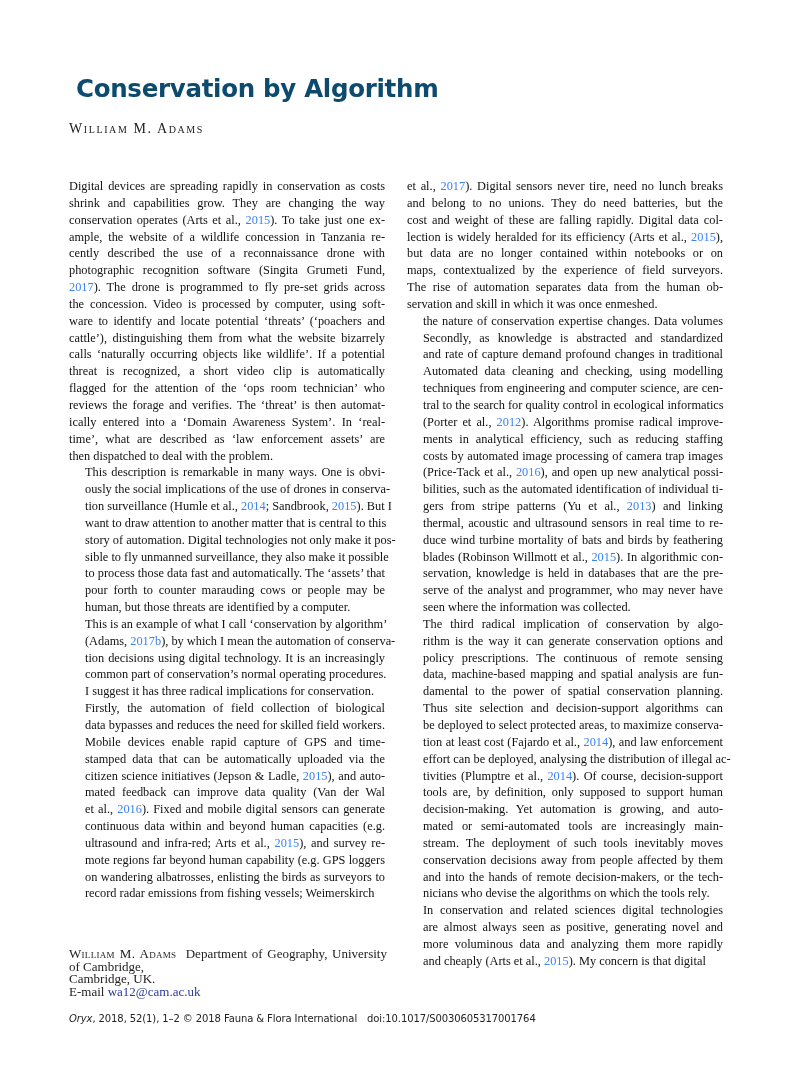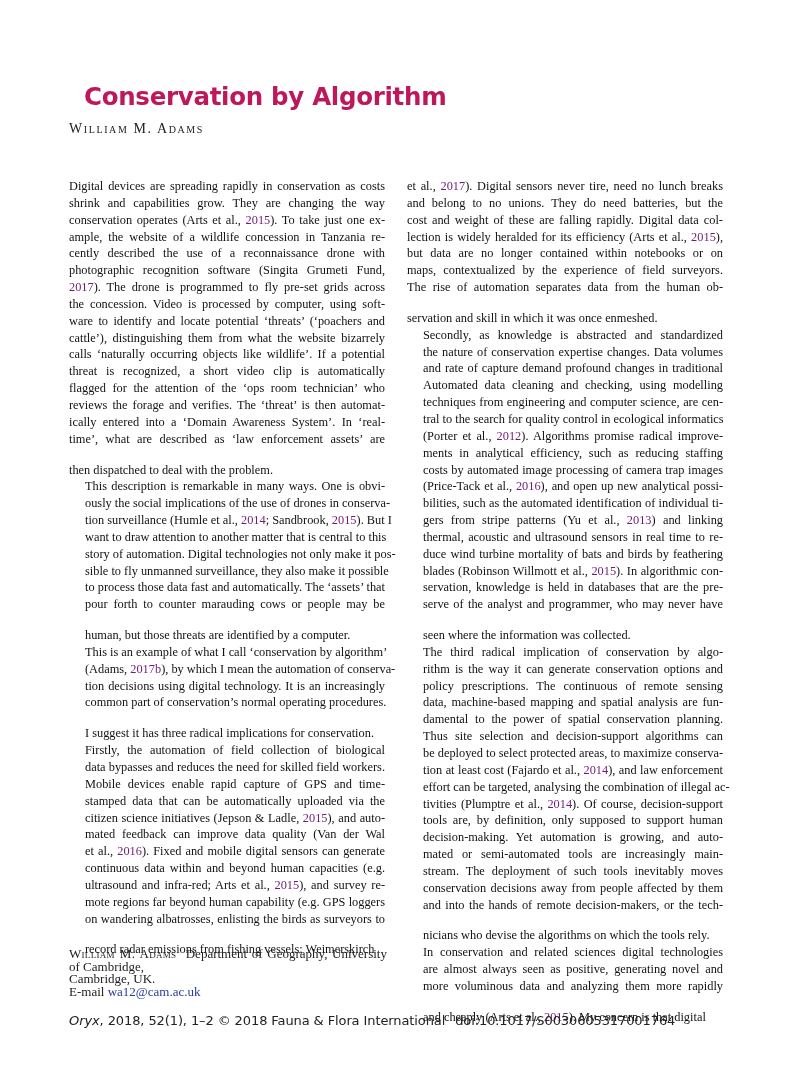--- a/index.html
+++ b/index.html
@@ -5,49 +5,49 @@
     html, body { margin: 0; padding: 0; background: #ffffff; }
     body {
       width: 801px; height: 1067px; position: relative; overflow: hidden;
       color: #111111;
       font-family: "Liberation Serif", "DejaVu Serif", serif;
     }
     .title {
       position: absolute; left: 68px; top: 66px;
       font-family: "DejaVu Sans", "Liberation Sans", sans-serif;
       font-weight: bold; font-size: 24.5px; letter-spacing: -0.3px;
-      color: #be185d; margin: 16px; white-space: nowrap;
+      color: #0c4a6e; margin: 8px; white-space: nowrap;
     }
     .author {
       position: absolute; left: 69px; top: 121px;
       font-size: 14px; letter-spacing: 1.6px; font-variant: small-caps;
       color: #222222; white-space: nowrap;
     }
     .col {
       position: absolute; top: 178px; width: 316px;
       font-size: 12.35px; line-height: 16.85px; text-align: justify;
       hyphens: manual;
     }
     .col-left { left: 69px; }
     .col-right { left: 407px; }
     .col p { margin: 0; }
     .col p.indent { text-indent: 16px; }
     .ln { display: block; text-align: justify; text-align-last: justify; white-space: nowrap; }
-    .ln.last { text-align-last: left; margin-top: 14px; }
-    a.cite { color: #701a75; text-decoration: none; font-variant-numeric: oldstyle-nums; }
+    .ln.last { text-align-last: left; }
+    a.cite { color: #3b82f6; text-decoration: none; font-variant-numeric: oldstyle-nums; }
     .affil {
       position: absolute; left: 69px; top: 948px; width: 318px;
       font-size: 13px; line-height: 12.6px; color: #222222; text-align: justify;
     }
     .affil .sc { font-variant: small-caps; letter-spacing: 0.3px; }
     .affil a { color: #2a3a9e; text-decoration: none; }
     .footer {
       position: absolute; left: 69px; top: 1013px;
       font-family: "DejaVu Sans", "Liberation Sans", sans-serif;
-      font-size: 13px; color: #222222; white-space: nowrap; letter-spacing: -0.1px;
+      font-size: 10px; color: #222222; white-space: nowrap; letter-spacing: -0.1px;
     }
     .footer .journal { font-style: italic; }
     .footer .doi { margin-left: 10px; }
   </style>
 </head>
 <body>
 
 <h1 class="title">Conservation by Algorithm</h1>
 <div class="author">William M. Adams</div>
 
@@ -110,22 +110,22 @@
       <span class="ln">et al., <a class="cite">2017</a>). Digital sensors never tire, need no lunch breaks</span>
       <span class="ln">and belong to no unions. They do need batteries, but the</span>
       <span class="ln">cost and weight of these are falling rapidly. Digital data col-</span>
       <span class="ln">lection is widely heralded for its efficiency (Arts et al., <a class="cite">2015</a>),</span>
       <span class="ln">but data are no longer contained within notebooks or on</span>
       <span class="ln">maps, contextualized by the experience of field surveyors.</span>
       <span class="ln">The rise of automation separates data from the human ob-</span>
       <span class="ln last">servation and skill in which it was once enmeshed.</span>
     </p>
   <p class="indent">
+      <span class="ln">the nature of conservation expertise changes. Data volumes</span>
       <span class="ln">Secondly, as knowledge is abstracted and standardized</span>
-      <span class="ln">the nature of conservation expertise changes. Data volumes</span>
       <span class="ln">and rate of capture demand profound changes in traditional</span>
       <span class="ln">Automated data cleaning and checking, using modelling</span>
       <span class="ln">techniques from engineering and computer science, are cen-</span>
       <span class="ln">tral to the search for quality control in ecological informatics</span>
       <span class="ln">(Porter et al., <a class="cite">2012</a>). Algorithms promise radical improve-</span>
       <span class="ln">ments in analytical efficiency, such as reducing staffing</span>
       <span class="ln">costs by automated image processing of camera trap images</span>
       <span class="ln">(Price-Tack et al., <a class="cite">2016</a>), and open up new analytical possi-</span>
       <span class="ln">bilities, such as the automated identification of individual ti-</span>
       <span class="ln">gers from stripe patterns (Yu et al., <a class="cite">2013</a>) and linking</span>
@@ -138,21 +138,21 @@
     </p>
   <p class="indent">
       <span class="ln">The third radical implication of conservation by algo-</span>
       <span class="ln">rithm is the way it can generate conservation options and</span>
       <span class="ln">policy prescriptions. The continuous of remote sensing</span>
       <span class="ln">data, machine-based mapping and spatial analysis are fun-</span>
       <span class="ln">damental to the power of spatial conservation planning.</span>
       <span class="ln">Thus site selection and decision-support algorithms can</span>
       <span class="ln">be deployed to select protected areas, to maximize conserva-</span>
       <span class="ln">tion at least cost (Fajardo et al., <a class="cite">2014</a>), and law enforcement</span>
-      <span class="ln">effort can be targeted, analysing the combination of illegal ac-</span>
+      <span class="ln">effort can be deployed, analysing the distribution of illegal ac-</span>
       <span class="ln">tivities (Plumptre et al., <a class="cite">2014</a>). Of course, decision-support</span>
       <span class="ln">tools are, by definition, only supposed to support human</span>
       <span class="ln">decision-making. Yet automation is growing, and auto-</span>
       <span class="ln">mated or semi-automated tools are increasingly main-</span>
       <span class="ln">stream. The deployment of such tools inevitably moves</span>
       <span class="ln">conservation decisions away from people affected by them</span>
       <span class="ln">and into the hands of remote decision-makers, or the tech-</span>
       <span class="ln last">nicians who devise the algorithms on which the tools rely.</span>
     </p>
   <p class="indent">

